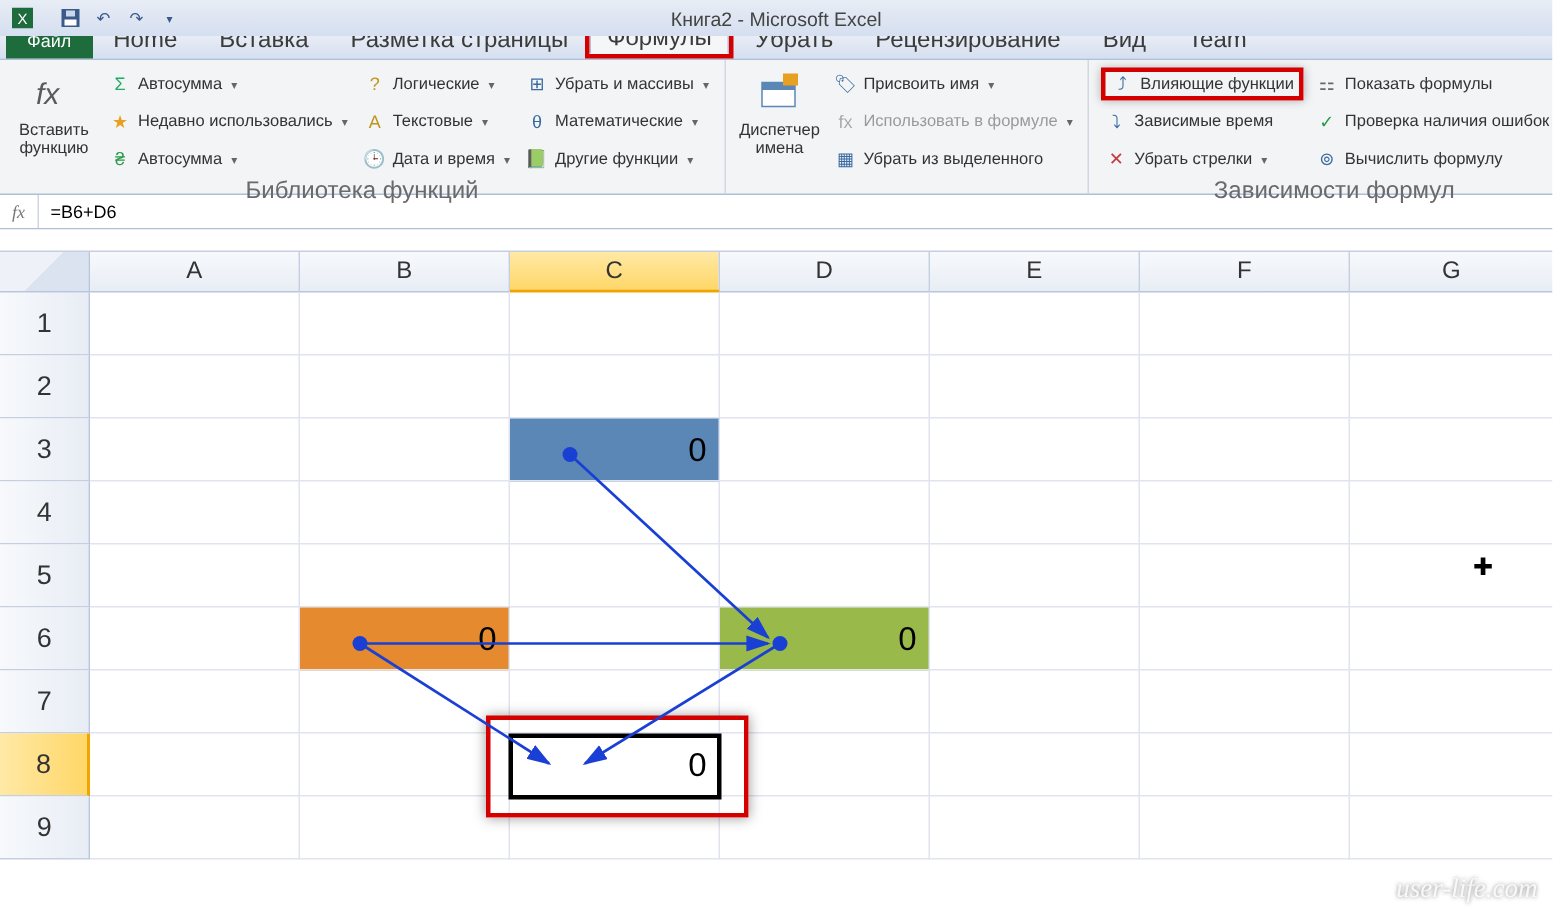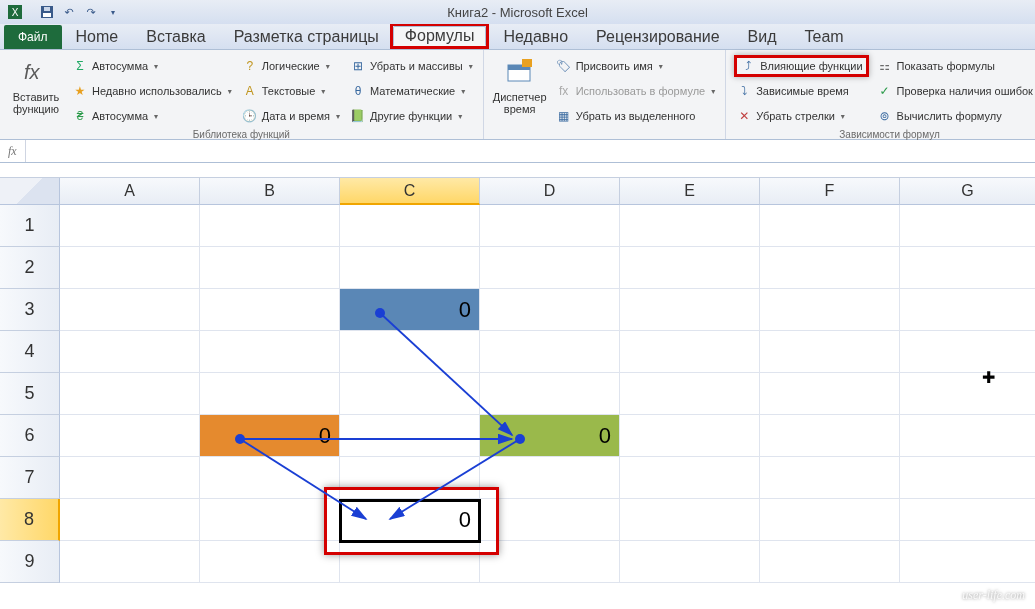--- a/index.html
+++ b/index.html
@@ -6,32 +6,32 @@
 body { background: #fff; width: 1035px; height: 609px; overflow: hidden; position: relative; }
 
 
 .titlebar { height: 24px; background: linear-gradient(#e8edf5, #d5dff0); display: flex; align-items: center; position: relative; }
 .qat { display: flex; align-items: center; gap: 4px; padding-left: 6px; }
 .qat-btn { width: 18px; height: 18px; display: flex; align-items: center; justify-content: center; color: #3a5a8a; font-size: 11px; }
 .qat-sep { width: 6px; }
 .title-text { position: absolute; left: 50%; transform: translateX(-50%); font-size: 13px; color: #444; }
 
 
-.tabs-row { height: 26px; background: linear-gradient(#e8edf5, #d5dff0); display: flex; align-items: flex-end; border-bottom: 1px solid #aebfd6; }
+.tabs-row { height: 16px; background: linear-gradient(#e8edf5, #d5dff0); display: flex; align-items: flex-end; border-bottom: 1px solid #aebfd6; }
 .file-tab { background: #1e6b3c; color: #fff; height: 24px; padding: 0 14px; display: flex; align-items: center; font-size: 12px; border-radius: 2px 2px 0 0; margin-left: 4px; }
 .tab { padding: 0 14px; height: 24px; display: flex; align-items: center; font-size: 16px; color: #3b3b3b; cursor: default; }
 .tab.active { background: #f5f6f7; border: 1px solid #aebfd6; border-bottom: 1px solid #f5f6f7; border-radius: 2px 2px 0 0; }
 .tab-highlight { border: 3px solid #d40000; padding: 0; margin-left: -3px; }
 .tab-highlight .tab { height: 20px; padding: 0 11px; }
 
 
 .ribbon { height: 90px; background: #f3f4f6; border-bottom: 1px solid #aebfd6; display: flex; }
 .group { border-right: 1px solid #d0d7e5; padding: 3px 8px 0 8px; display: flex; flex-direction: column; }
 .group-body { flex: 1; display: flex; gap: 6px; }
-.group-label { text-align: center; font-size: 10px; color: #6a6a6a; padding: 2px 0; }
+.group-label { text-align: center; font-size: 16px; color: #6a6a6a; padding: 2px 0; }
 .big-btn { display: flex; flex-direction: column; align-items: center; justify-content: flex-start; width: 56px; padding-top: 4px; font-size: 11px; color: #333; text-align: center; line-height: 1.1; }
 .big-btn .icon { width: 32px; height: 32px; margin-bottom: 2px; display: flex; align-items: center; justify-content: center; }
 .stack { display: flex; flex-direction: column; gap: 3px; padding-top: 2px; }
 .small-btn { display: flex; align-items: center; height: 22px; font-size: 11px; color: #333; gap: 4px; white-space: nowrap; padding: 0 2px; }
 .small-btn.disabled { color: #9a9a9a; }
 .small-btn .i { width: 16px; height: 16px; display: inline-flex; align-items: center; justify-content: center; font-size: 12px; }
 .dd { font-size: 8px; color: #666; margin-left: 2px; }
 .red-box { border: 3px solid #d40000; box-shadow: 0 0 6px rgba(0,0,0,.3); }
 
 
@@ -49,21 +49,21 @@
 .col-h.selected { background: linear-gradient(#ffe9a6, #ffd768); border-bottom: 2px solid #f0a500; }
 .rows { }
 .row { display: flex; height: 42px; }
 .row-h { width: 60px; background: linear-gradient(90deg, #f7f9fc, #e8edf5); border-right: 1px solid #b7c5dd; border-bottom: 1px solid #c5cfe0; display: flex; align-items: center; justify-content: center; font-size: 18px; color: #333; }
 .row-h.selected { background: linear-gradient(90deg, #ffe9a6, #ffd768); border-right: 2px solid #f0a500; }
 .cell { width: 140px; border-right: 1px solid #dfe4ee; border-bottom: 1px solid #dfe4ee; position: relative; display: flex; align-items: center; justify-content: flex-end; padding: 0 8px; font-size: 22px; color: #000; }
 .cell.last-stub { flex: 1; border-right: none; }
 .selected-cell-outline { position: absolute; border: 3px solid #000; pointer-events: none; }
 .trace-overlay { position: absolute; pointer-events: none; }
 
-.watermark { position: absolute; right: 10px; bottom: 6px; font-size: 12px; color: rgba(255,255,255,.85); font-style: italic; text-shadow: 0 0 3px rgba(0,0,0,.5); font-family: Georgia, serif; }
+.watermark { position: absolute; right: 10px; bottom: 6px; font-size: 18px; color: rgba(255,255,255,.85); font-style: italic; text-shadow: 0 0 3px rgba(0,0,0,.5); font-family: Georgia, serif; }
 .cursor-cross { position: absolute; font-size: 16px; color: #000; }
 
 svg { display: block; }
 </style>
 </head>
 <body>
 
 <div class="titlebar">
   <div class="qat">
     <span class="qat-btn">
@@ -88,21 +88,21 @@
 </div>
 
 <div class="tabs-row">
   <div class="file-tab">Файл</div>
   <div class="tab">Home</div>
   <div class="tab">Вставка</div>
   <div class="tab">Разметка страницы</div>
   <div class="tab-highlight">
     <div class="tab active">Формулы</div>
   </div>
-  <div class="tab">Недавно</div>
+  <div class="tab">Убрать</div>
   <div class="tab">Рецензирование</div>
   <div class="tab">Вид</div>
   <div class="tab">Team</div>
 </div>
 
 <div class="ribbon">
 
   <div class="group">
     <div class="group-body">
       <div class="big-btn">
@@ -173,21 +173,21 @@
     <div class="group-body">
       <div class="big-btn">
         <span class="icon">
             <svg width="32" height="32">
               <rect x="4" y="8" width="22" height="16" fill="#fff" stroke="#5a87b6"></rect>
               <rect x="4" y="8" width="22" height="5" fill="#5a87b6"></rect>
               <rect x="18" y="2" width="10" height="8" fill="#e8a020"></rect>
             </svg>
           </span>
         <span>Диспетчер</span>
-        <span>время</span>
+        <span>имена</span>
       </div>
       <div class="stack">
         <div class="small-btn">
             <span class="i" style="color:#3a6aa0">🏷</span>
             <span>Присвоить имя</span>
             <span class="dd">▾</span>
           </div>
         <div class="small-btn disabled">
             <span class="i" style="color:#aaa">fx</span>
             <span>Использовать в формуле</span>
@@ -235,20 +235,21 @@
       </div>
     </div>
     <div class="group-label">Зависимости формул</div>
   </div>
 </div>
 
 <div class="fbar">
   <div class="fbar-icons">
     <span style="font-style:italic;font-family:serif;color:#777">fx</span>
   </div>
+  <div class="formula-input">=B6+D6</div>
 </div>
 
 <div style="height:15px;border-bottom:1px solid #c5cfe0;background:#fff"></div>
 
 <div class="grid-wrap">
   <div class="grid-select-all"></div>
   <div class="col-headers">
     <div class="col-h">A</div>
     <div class="col-h">B</div>
     <div class="col-h selected">C</div>

